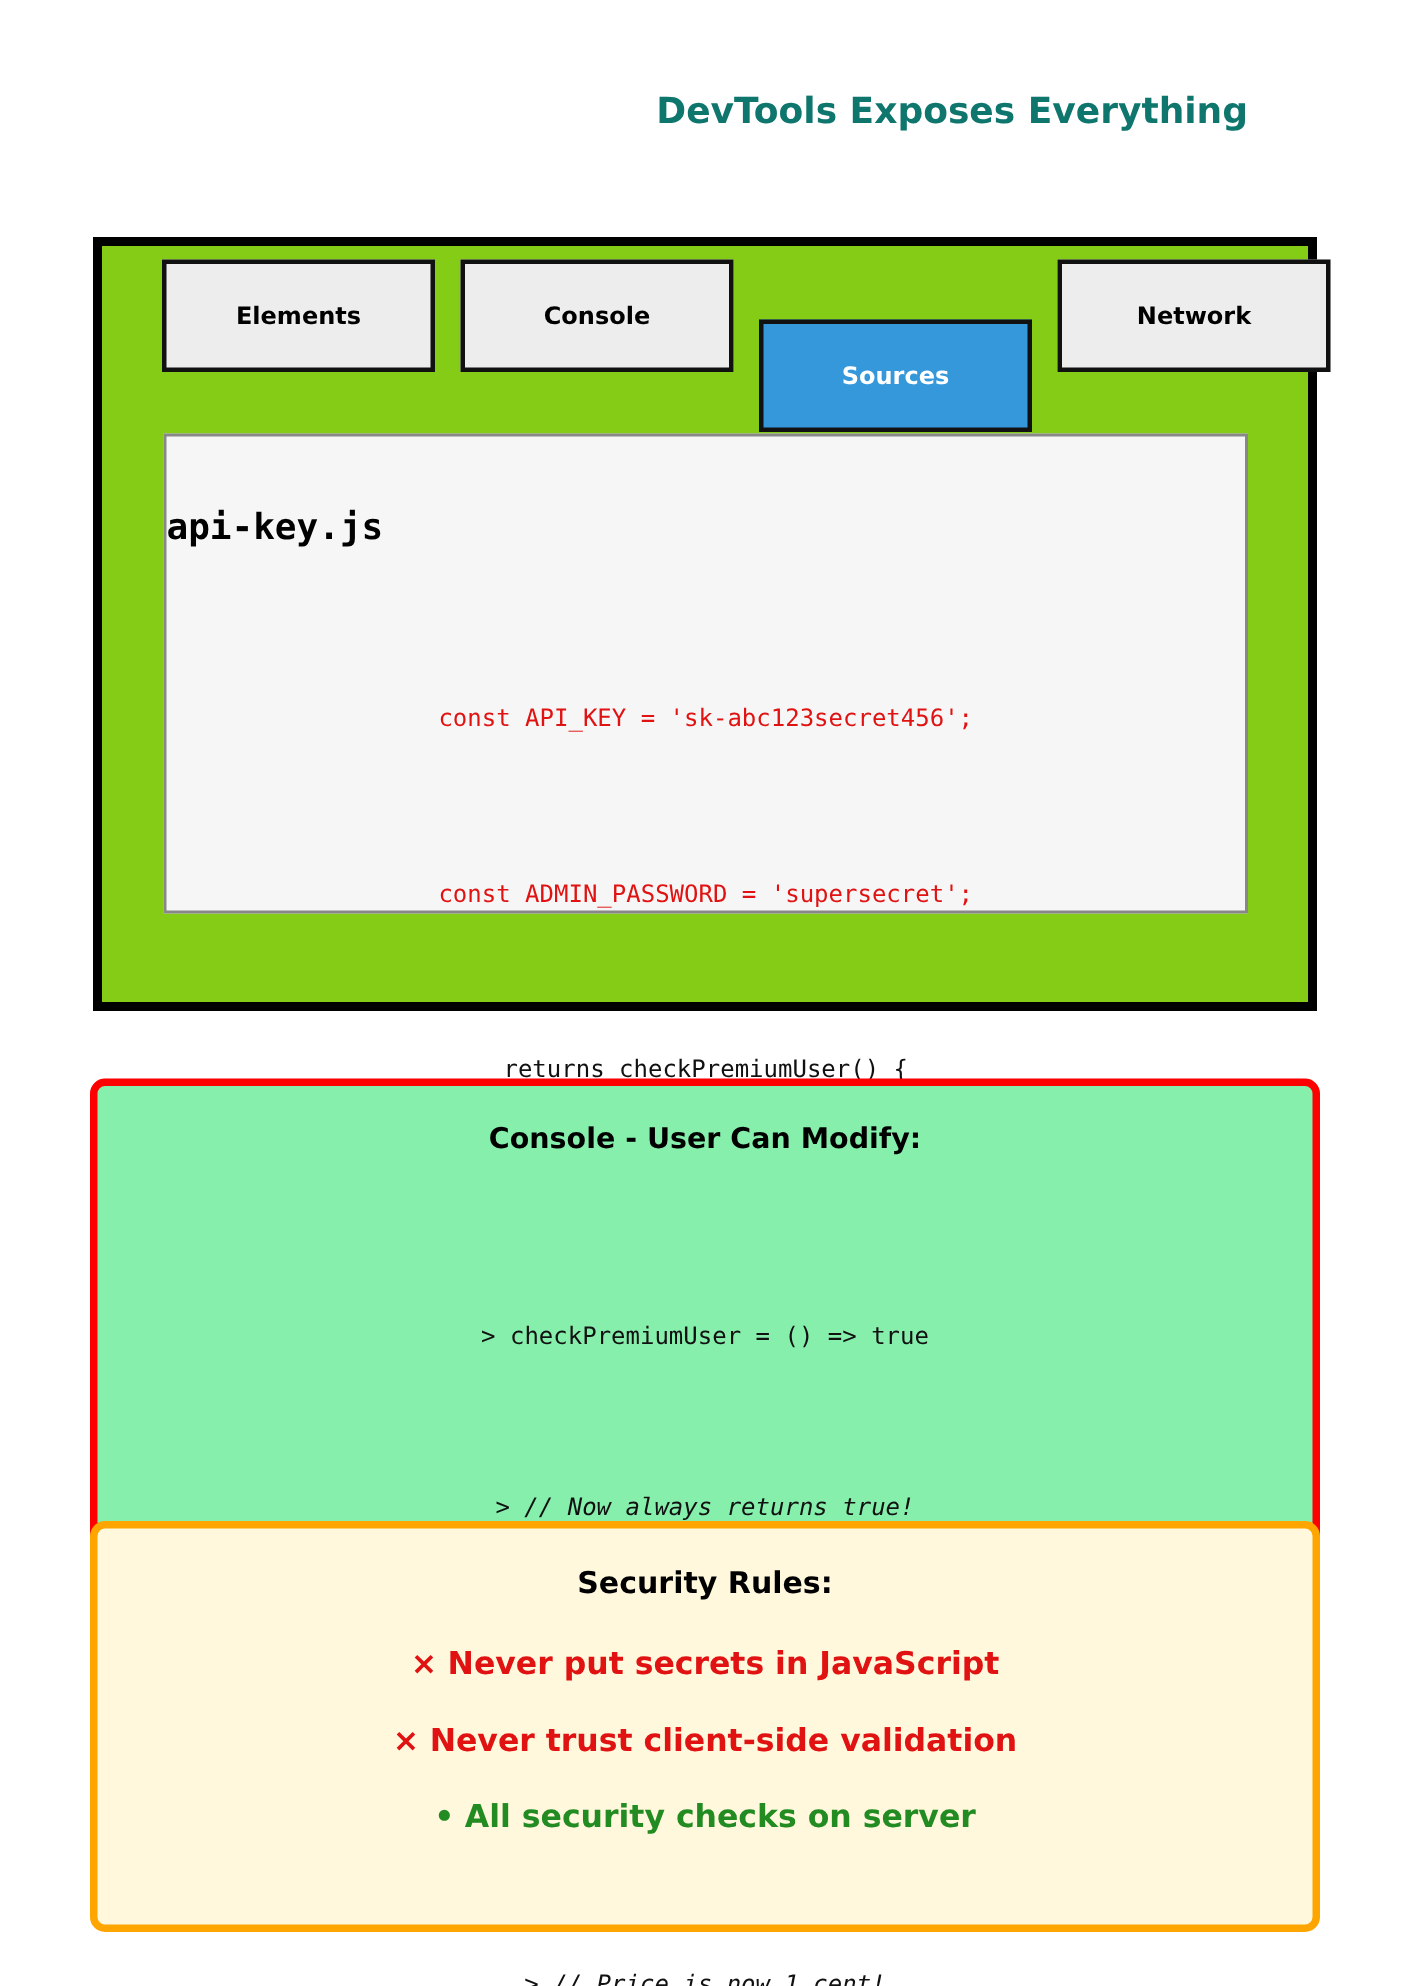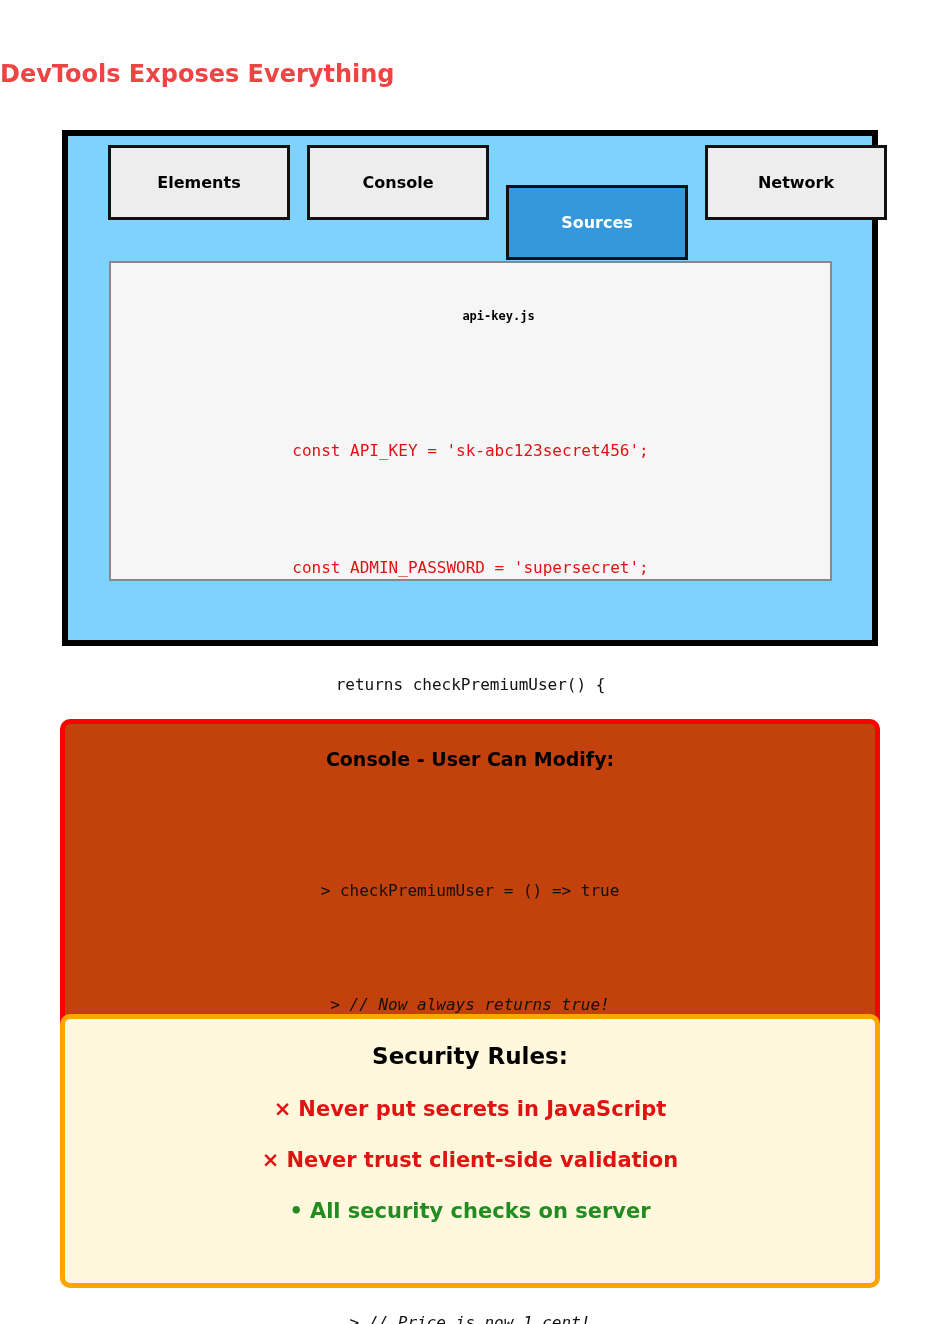--- a/index.html
+++ b/index.html
@@ -3,84 +3,84 @@
 <meta charset="utf-8">
 <style>
   html, body { margin: 0; padding: 0; background: #ffffff; }
   body {
     width: 940px; height: 1324px; position: relative; overflow: hidden;
     font-family: "DejaVu Sans", "Liberation Sans", sans-serif;
     color: #111;
   }
   .page-title {
     position: absolute; top: 60px; left: 0; width: 832px;
-    text-align: left; font-size: 24px; font-weight: bold; color: #ef4444;
+    text-align: right; font-size: 24px; font-weight: bold; color: #0f766e;
     margin: 0;
   }
   
   .devtools {
-    position: absolute; left: 62px; top: 130px;
+    position: absolute; left: 62px; top: 158px;
     width: 816px; height: 516px;
     border: 6px solid #000; box-sizing: border-box;
-    background: #7dd3fc;
+    background: #84cc16;
   }
   .tab {
     position: absolute; top: 9px; width: 182px; height: 75px;
     box-sizing: border-box; border: 3px solid #111; background: #ededed;
     display: flex; align-items: center; justify-content: center;
     font-weight: bold; font-size: 16px; color: #000; cursor: pointer;
   }
   .tab-0 { left: 40px; }
   .tab-1 { left: 239px; }
   .tab-2 { left: 438px; margin-top: 40px; }
   .tab-3 { left: 637px; }
   .tab.active { background: #3498db; color: #ffffff; }
   .source-panel {
     position: absolute; left: 41px; top: 125px;
     width: 723px; height: 320px; box-sizing: border-box;
     border: 2px solid #888; background: #f6f6f6;
   }
   .source-filename {
     position: absolute; top: 46px; left: 0; width: 100%;
-    text-align: center; font-family: "DejaVu Sans Mono", "Liberation Mono", monospace;
-    font-weight: bold; font-size: 12px; color: #000; margin-left: 28px;
+    text-align: left; font-family: "DejaVu Sans Mono", "Liberation Mono", monospace;
+    font-weight: bold; font-size: 24px; color: #000;
   }
   .code-lines {
     position: absolute; top: 90px; left: 0; width: 100%;
     text-align: center; font-family: "DejaVu Sans Mono", "Liberation Mono", monospace;
     font-size: 16px; line-height: 39px; white-space: pre; color: #111;
   }
   .code-line.secret { color: #e01212; }
   
   .panel {
     position: absolute; left: 60px; width: 820px;
     box-sizing: border-box; border-radius: 10px;
   }
   .console-panel {
     top: 719px; height: 351px;
-    border: 5px solid #ff0000; background: #c2410c;
+    border: 5px solid #ff0000; background: #86efac;
   }
   .panel-title {
     position: absolute; top: 24px; left: 0; width: 100%;
     text-align: center; font-weight: bold; color: #000;
   }
   .console-panel .panel-title { font-size: 19px; }
   .console-lines {
     position: absolute; top: 72px; left: 0; width: 100%;
     text-align: center; font-family: "DejaVu Sans Mono", "Liberation Mono", monospace;
     font-size: 16px; line-height: 38px; white-space: pre; color: #111;
   }
   .console-line.comment { font-style: italic; }
   .console-gap { height: 14px; }
   
   .security-panel {
     top: 1014px; height: 274px;
     border: 5px solid #ffa500; background: #fff8dc;
   }
-  .security-panel .panel-title { font-size: 23px; }
+  .security-panel .panel-title { font-size: 20px; }
   .rules {
     position: absolute; top: 65px; left: 0; width: 100%;
     text-align: center; font-size: 21px; line-height: 51px; font-weight: bold;
   }
   .rule.bad { color: #e01212; }
   .rule.good { color: #228b22; }
   .rule .bullet { margin-right: 7px; }
 </style>
 </head>
 <body>

